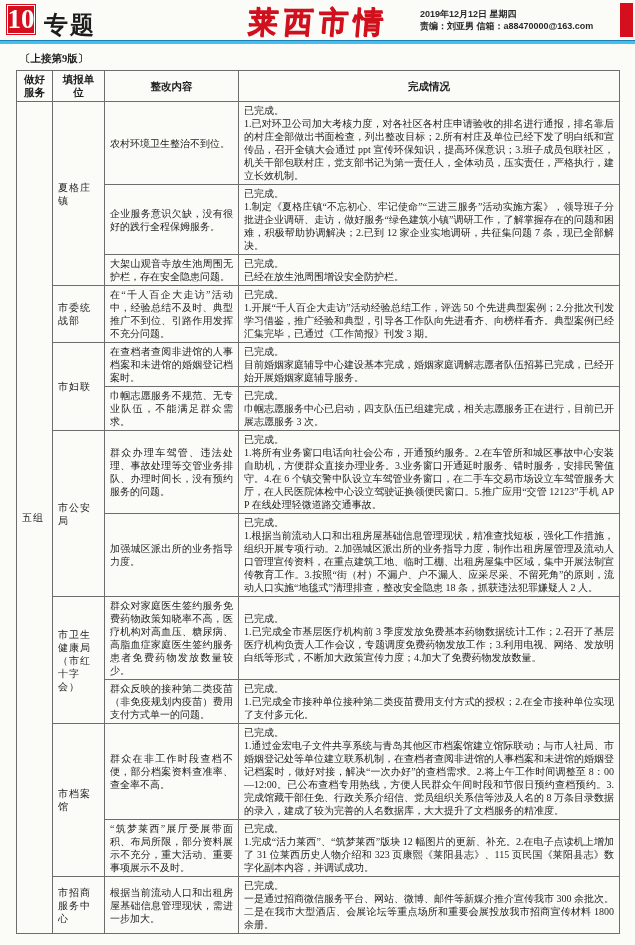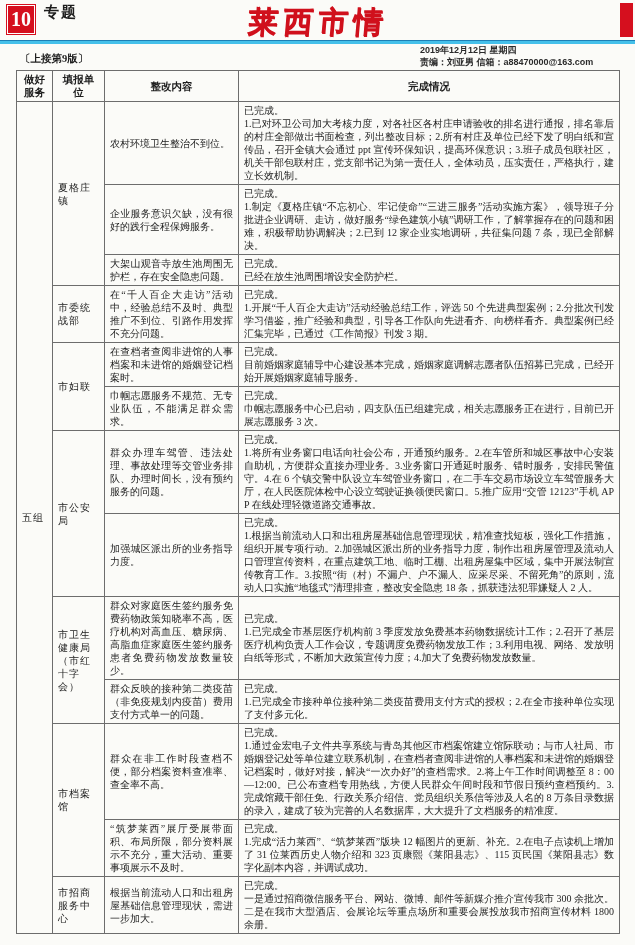--- a/index.html
+++ b/index.html
@@ -7,36 +7,36 @@
     width:635px;height:945px;background:#fbfbf8;overflow:hidden;
     font-family:"Liberation Serif","DejaVu Serif",serif;color:#1d1d1d;
     -webkit-font-smoothing:antialiased;
   }
   .page{position:relative;width:635px;height:945px;}
   
   .header{position:relative;height:40px;}
   .pagenum-box{
     position:absolute;left:6px;top:4px;width:30px;height:31px;
     background:#d50f1e;color:#fff;display:flex;align-items:center;justify-content:center;
-    font-size:20px;font-weight:bold;font-family:"Liberation Serif",serif;
+    font-size:27px;font-weight:bold;font-family:"Liberation Serif",serif;
     box-shadow:inset 0 0 0 1px #d50f1e, inset 0 0 0 2px #ffffff;
   }
   .section-title{
-    position:absolute;left:44px;top:3px;font-size:15px;font-weight:bold;
+    position:absolute;left:44px;top:9px;font-size:24px;font-weight:bold;
     letter-spacing:2px;font-family:"Liberation Sans","DejaVu Sans",sans-serif;
   }
   .masthead{
     position:absolute;left:50%;top:2px;transform:translateX(-50%) skewX(-5deg);
     color:#d0101c;font-size:30px;font-weight:bold;letter-spacing:5px;
     font-family:"DejaVu Serif","Liberation Serif",serif;white-space:nowrap;
     text-shadow:0.5px 0.5px 0 #d0101c;
   }
   .dateline{
     position:absolute;left:420px;top:8px;font-size:9px;line-height:12px;
-    font-weight:bold;color:#2a2a2a;font-family:"Liberation Sans",sans-serif;white-space:nowrap;margin-top:36px;
+    font-weight:bold;color:#2a2a2a;font-family:"Liberation Sans",sans-serif;white-space:nowrap;
   }
   .red-endbar{position:absolute;right:2px;top:3px;width:13px;height:34px;background:#d50f1e;}
   .blue-rule{height:3px;background:#45c0ea;border-top:1px solid #1d7fb5;margin:0;}
   
   .cont-from{margin:8px 0 4px 20px;font-size:10.5px;font-weight:bold;}
   
   table.report{
     margin-left:16px;width:603px;border-collapse:collapse;table-layout:fixed;
     font-size:10px;line-height:13px;
   }

